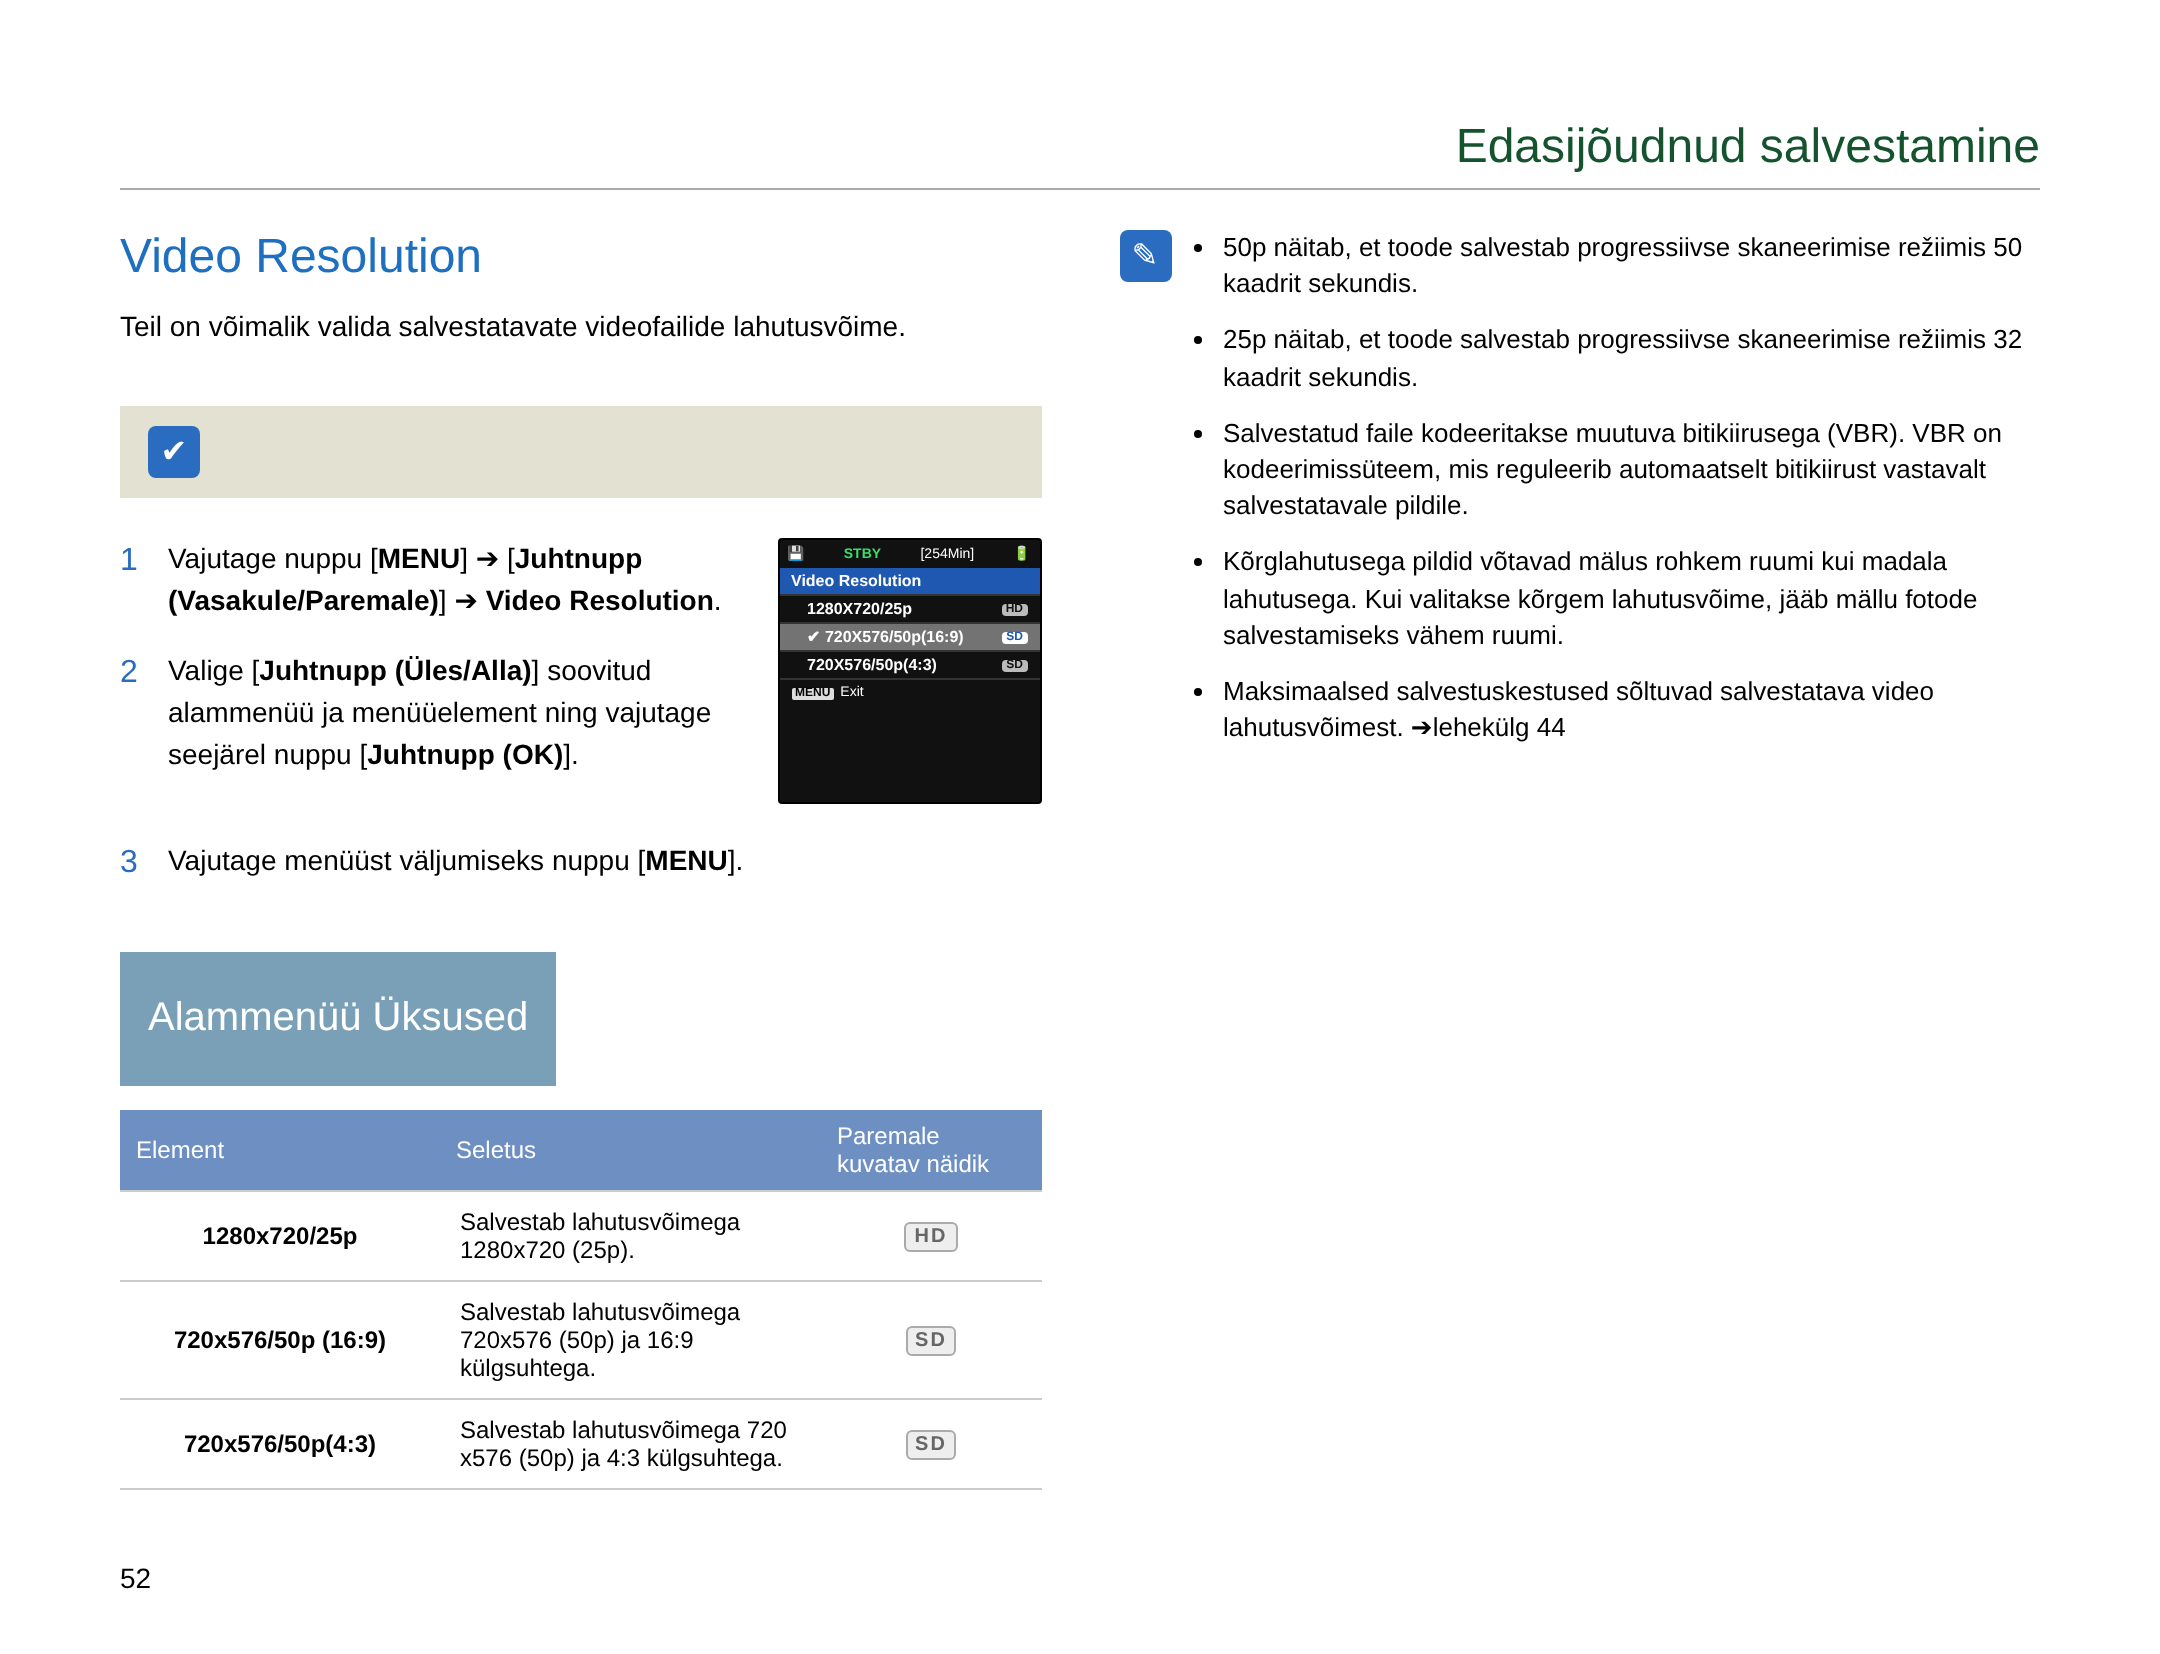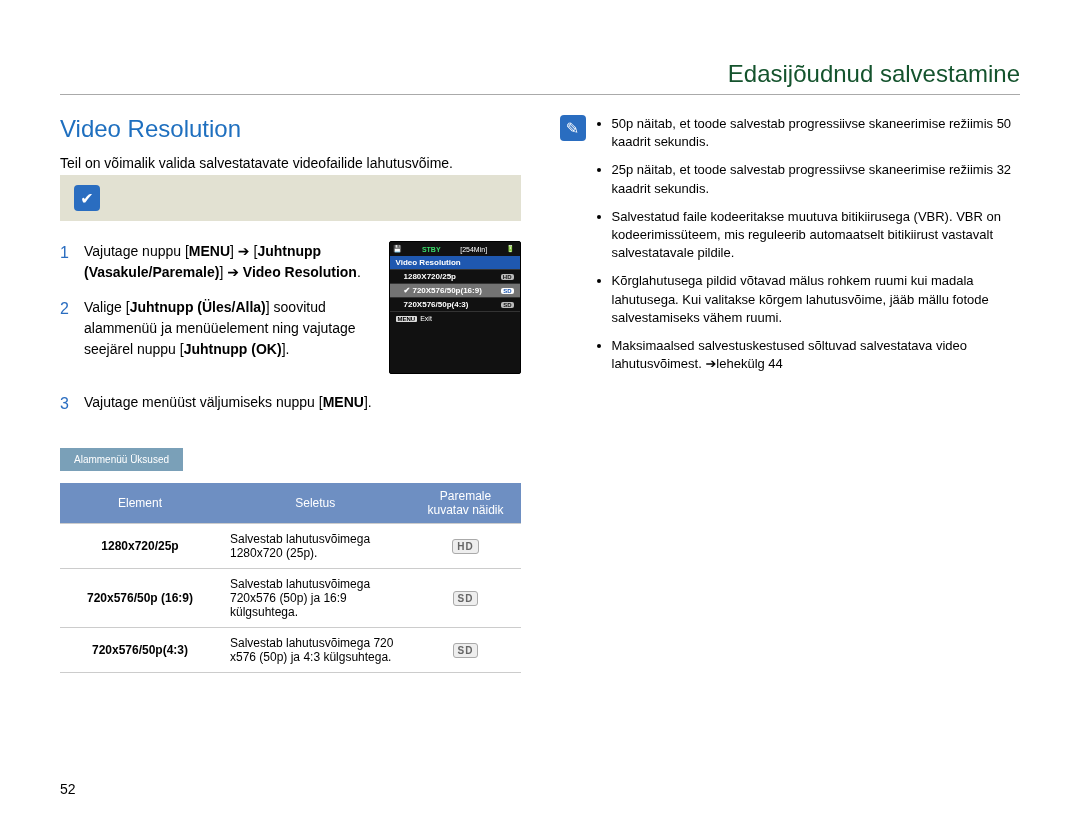--- a/index.html
+++ b/index.html
@@ -38,21 +38,21 @@
     flex: 1 1 50%;
   }
   .h2 {
     color: #1e6fbf;
     font-size: 24px;
     font-weight: 500;
     margin-bottom: 12px;
   }
   .intro {
     font-size: 14px;
-    margin-bottom: 4px;
+    margin-bottom: 32px;
   }
   .note-box {
     background: #e2e1d2;
     display: flex;
     align-items: center;
     padding: 10px 14px;
     gap: 12px;
     font-size: 12px;
     margin-bottom: 20px;
   }
@@ -153,37 +153,37 @@
     border-radius: 1px;
     font-size: 6px;
     font-weight: 700;
     margin-right: 3px;
   }
 
   .subhead {
     background: #7aa0b8;
     color: #fff;
     display: inline-block;
-    padding: 6px 14px;
-    font-size: 10px;
+    padding: 22px 14px;
+    font-size: 20px;
     font-weight: 500;
     margin-bottom: 12px;
   }
 
   table.sub {
     width: 100%;
     border-collapse: collapse;
     font-size: 12px;
   }
   table.sub th {
     background: #6e8fc2;
     color: #fff;
     font-weight: 400;
     padding: 6px 8px;
-    text-align: center;
+    text-align: left;
   }
   table.sub td {
     border-top: 1px solid #ccc;
     border-bottom: 1px solid #ccc;
     padding: 8px 10px;
     vertical-align: middle;
   }
   table.sub td.el { font-weight: 700; text-align: center; width: 140px;}
   table.sub td.ind { text-align: center; width:90px;}
   .badge {

